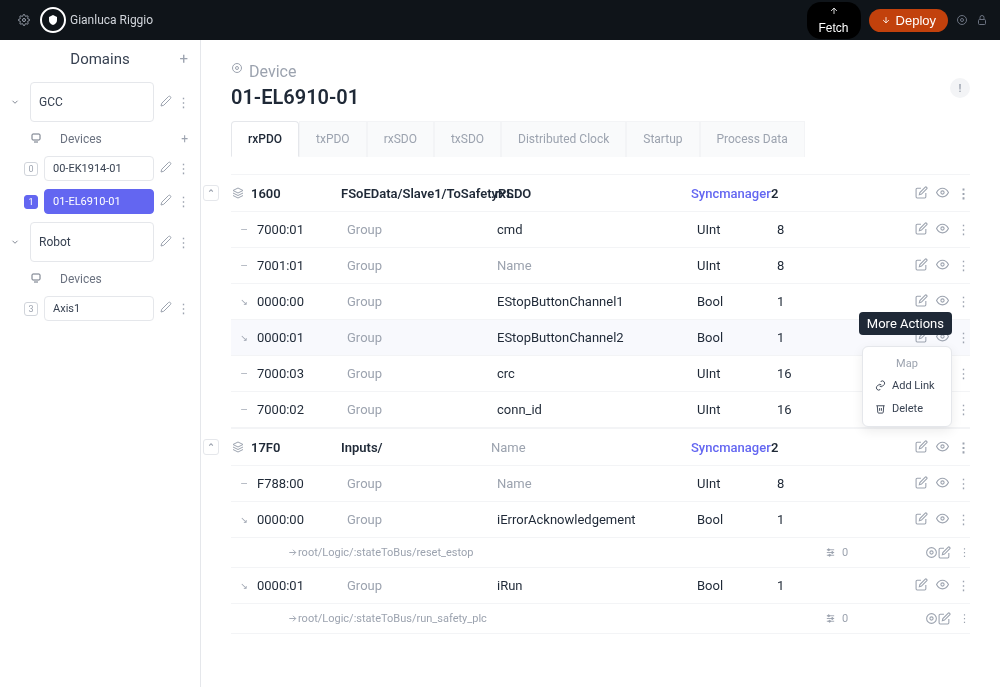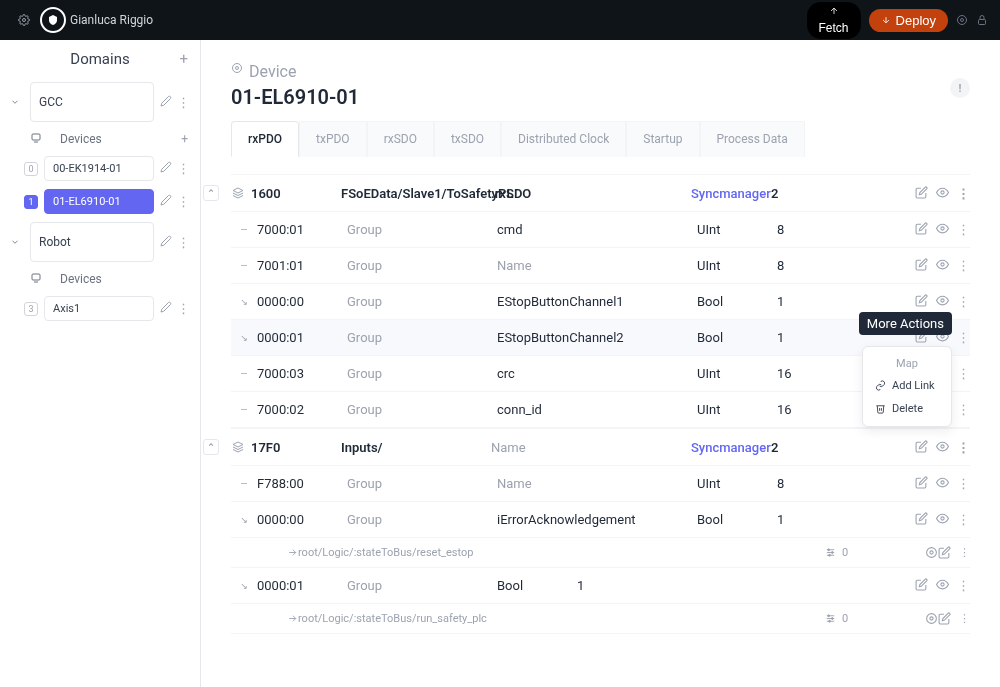--- a/index.html
+++ b/index.html
@@ -536,20 +536,21 @@
                 <path d="M18.5 2.5a2.12 2.12 0 0 1 3 3L12 15l-4 1 1-4 9.5-9.5z"></path>
               </svg>
             </span>
           <span>⋮</span>
         </span>
         </div>
         <div class="data-row">
       <span class="col-toggle arrow-down">↘</span>
       <span class="col-idx">0000:01</span>
       <span class="col-group">Group</span>
+      <span class="col-name ">iRun</span>
       <span class="col-type">Bool</span>
       <span class="col-sm">1</span>
       <span class="col-actions">
         <span>
               <svg width="13" height="13" viewBox="0 0 24 24" fill="none" stroke="currentColor" stroke-width="2">
                 <path d="M11 4H4a2 2 0 0 0-2 2v14a2 2 0 0 0 2 2h14a2 2 0 0 0 2-2v-7"></path>
                 <path d="M18.5 2.5a2.12 2.12 0 0 1 3 3L12 15l-4 1 1-4 9.5-9.5z"></path>
               </svg>
             </span>
         <span>

